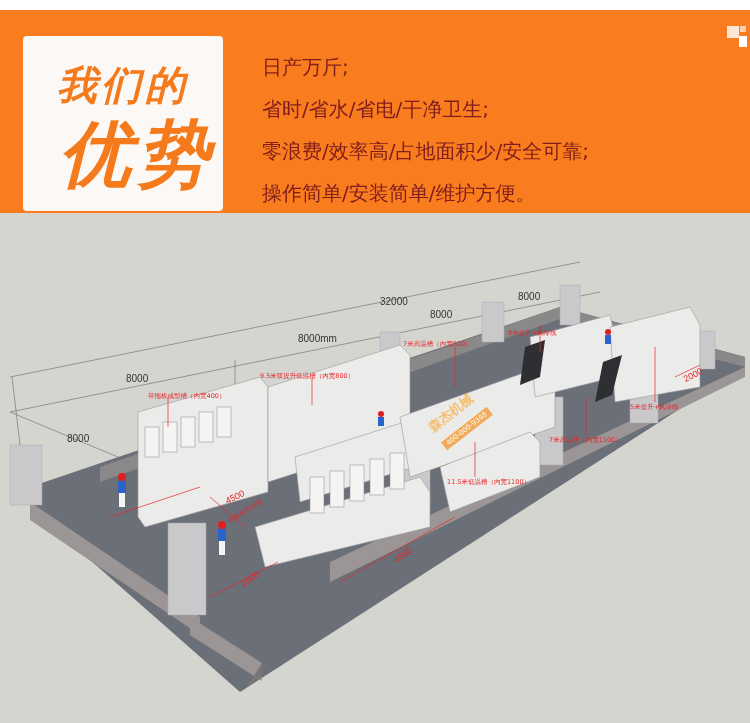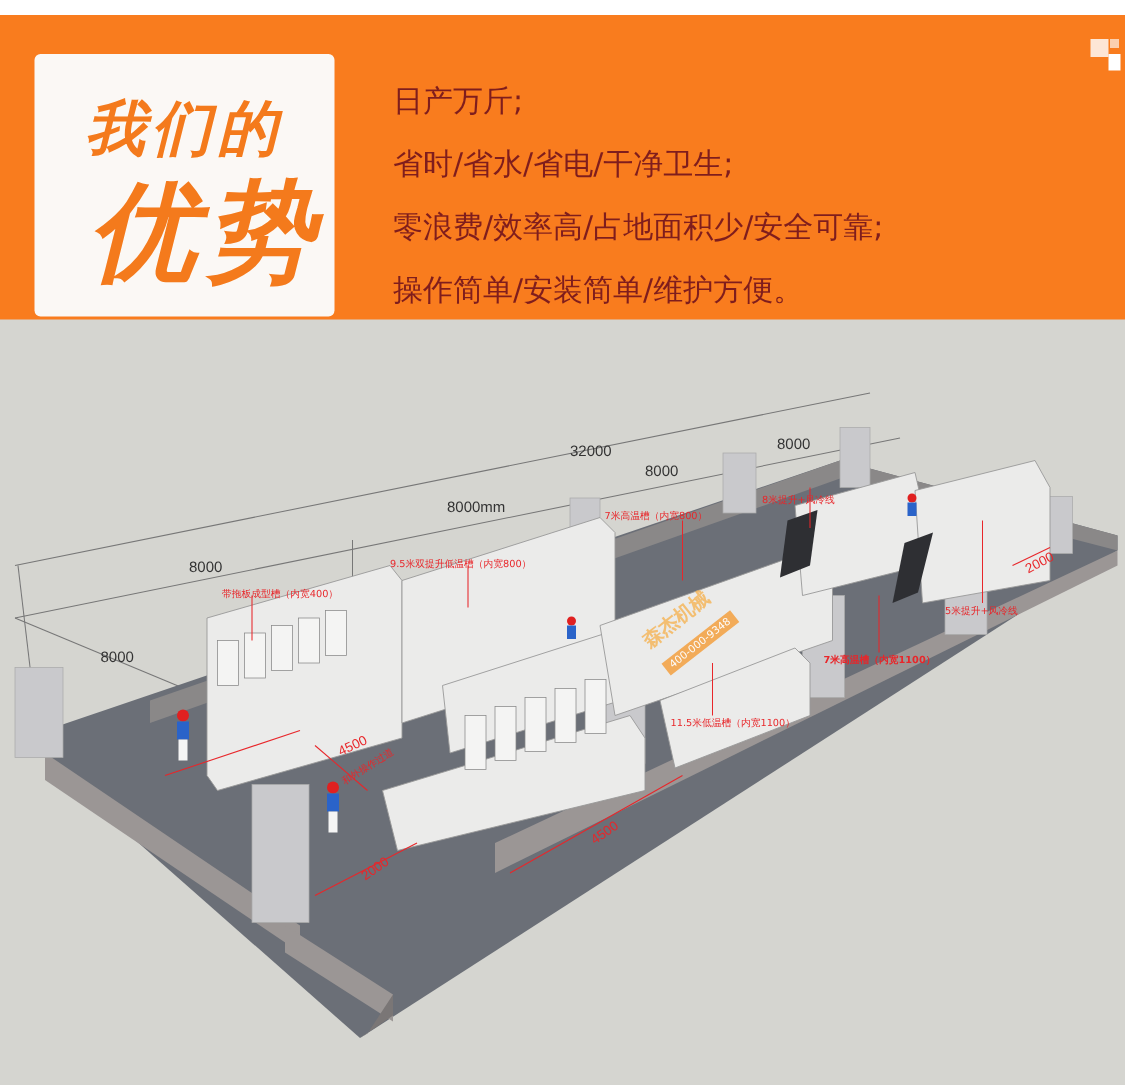--- a/index.html
+++ b/index.html
@@ -184,21 +184,21 @@
   <div class="dim-label" style="left:430px;top:72px;">8000</div>
   <div class="dim-label" style="left:518px;top:54px;">8000</div>
   <div class="dim-label" style="left:126px;top:136px;">8000</div>
   <div class="dim-label" style="left:67px;top:196px;">8000</div>
 
   <div class="red-label" style="left:148px;top:155px;">带拖板成型槽（内宽400）</div>
   <div class="red-label" style="left:260px;top:135px;">9.5米双提升低温槽（内宽800）</div>
   <div class="red-label" style="left:403px;top:103px;">7米高温槽（内宽800）</div>
   <div class="red-label" style="left:508px;top:80px;margin-top:12px;">8米提升+风冷线</div>
   <div class="red-label" style="left:630px;top:166px;">5米提升+风冷线</div>
-  <div class="red-label" style="left:549px;top:199px;font-weight:bold;">7米高温槽（内宽1100）</div>
+  <div class="red-label" style="left:549px;top:199px;">7米高温槽（内宽1100）</div>
   <div class="red-label" style="left:436px;top:241px;margin-left:11px;">11.5米低温槽（内宽1100）</div>
   <div class="red-label" style="left:226px;top:270px;transform:rotate(-32deg);">和外操作过道</div>
 
   <div class="red-dim" style="left:225px;top:255px;transform:rotate(-25deg);">4500</div>
   <div class="red-dim" style="left:240px;top:337px;transform:rotate(-35deg);">2000</div>
   <div class="red-dim" style="left:393px;top:313px;transform:rotate(-35deg);">4500</div>
   <div class="red-dim" style="left:683px;top:133px;transform:rotate(-28deg);">2000</div>
 
   <div class="watermark">
     <span class="wm-brand">森杰机械</span>

